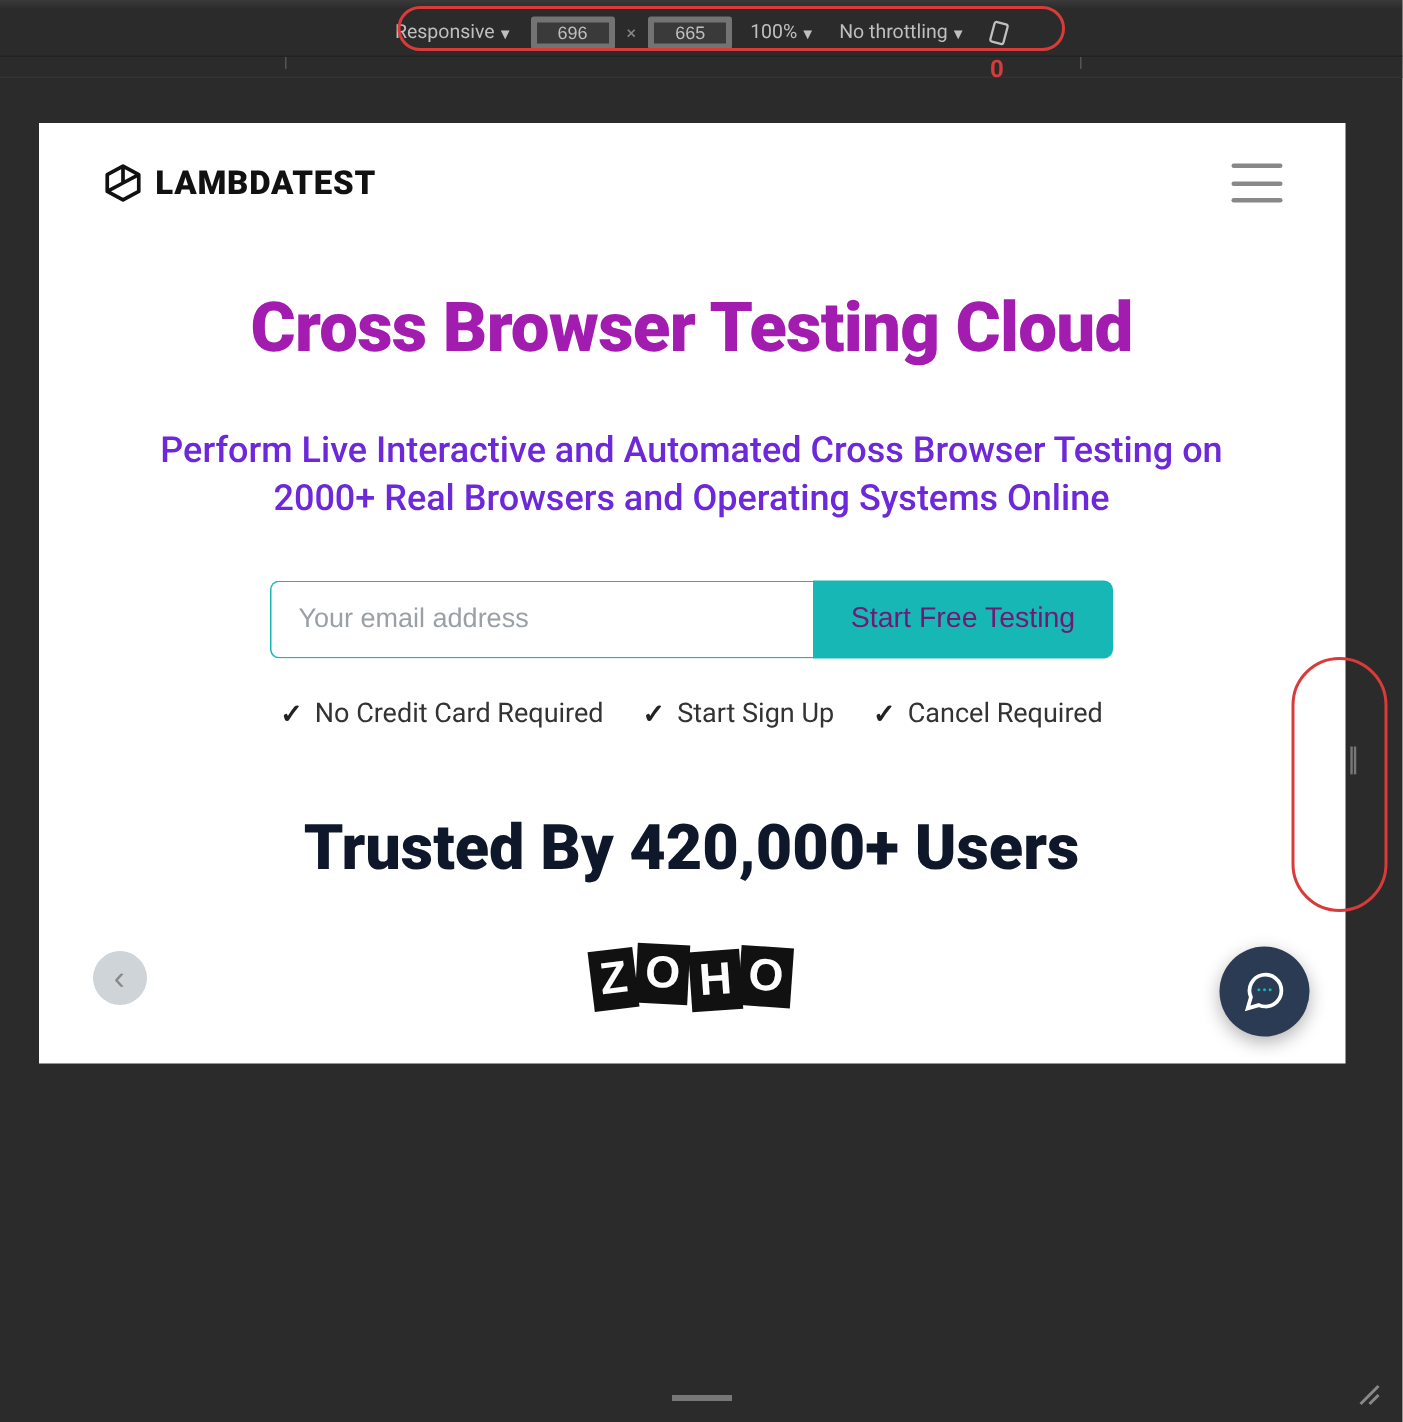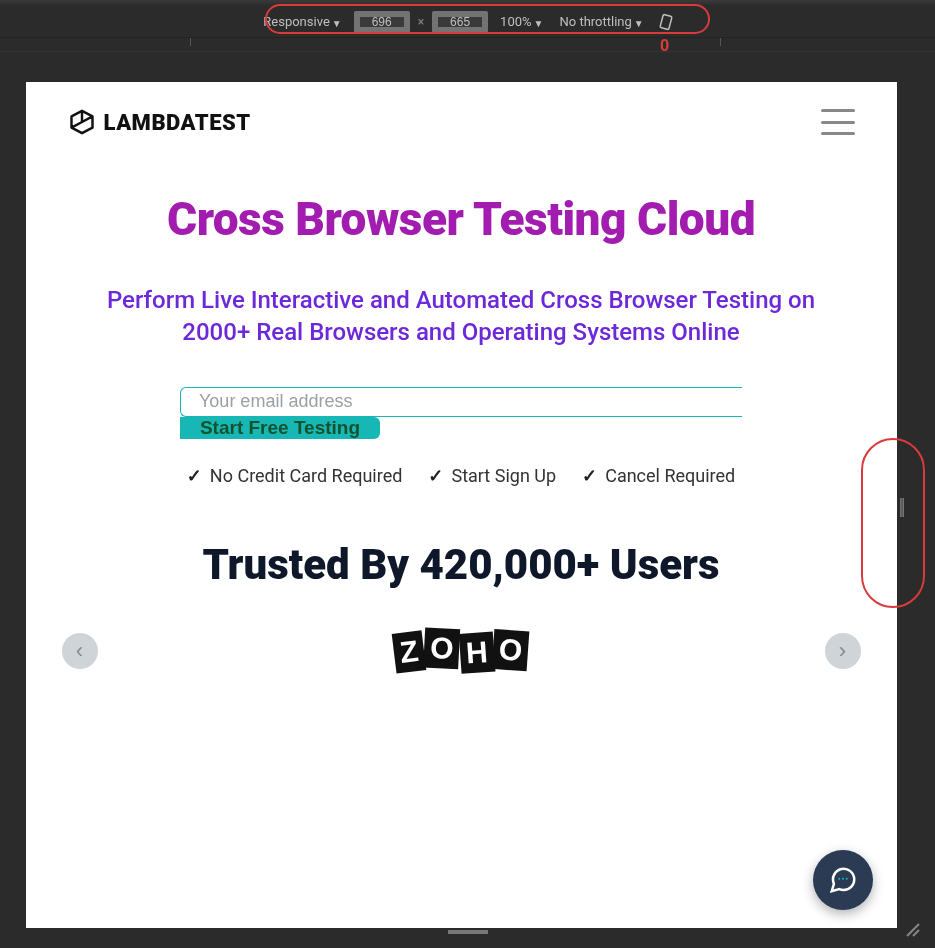--- a/index.html
+++ b/index.html
@@ -1,45 +1,45 @@
 <!DOCTYPE html>
 <html><head>
 <meta charset="utf-8">
 <style>
 *{margin:0;padding:0;box-sizing:border-box;}
 body{background:#2b2b2b;font-family:-apple-system,BlinkMacSystemFont,"Segoe UI",Roboto,Arial,sans-serif;width:935px;height:948px;overflow:hidden;position:relative;}
 .devtools-top{height:6px;background:linear-gradient(to bottom,#3a3a3a 0%,#2b2b2b 100%);}
 .devtools-bar{height:32px;background:#2b2b2b;display:flex;align-items:center;justify-content:center;gap:8px;color:#bfbfbf;font-size:13px;border-bottom:1px solid #222;}
 .dt-drop{display:flex;align-items:flex-end;gap:2px;padding:2px 4px;cursor:pointer;}
 .dt-drop .tri{font-size:10px;color:#bfbfbf;}
-.dt-input{width:56px;height:22px;background:#3a3a3a;border:6px solid #737373;color:#bfbfbf;text-align:center;font-size:12px;border-radius:2px;}
+.dt-input{width:56px;height:22px;background:#3a3a3a;border:4px solid #737373;color:#bfbfbf;text-align:center;font-size:12px;border-radius:2px;}
 .dt-x{color:#888;font-size:12px;}
 .dt-rotate{width:20px;height:20px;display:flex;align-items:center;justify-content:center;cursor:pointer;}
 .dt-rotate svg{stroke:#bfbfbf;}
 .ruler{height:14px;background:#2b2b2b;border-bottom:1px solid #333;position:relative;}
 .ruler-tick{position:absolute;top:0;width:1px;height:8px;background:#555;}
 .annot-ellipse-top{position:absolute;top:4px;left:265px;width:445px;height:30px;border:2px solid #d93b3b;border-radius:16px;pointer-events:none;z-index:50;}
 .annot-label{position:absolute;top:36px;left:660px;color:#d93b3b;font-weight:bold;font-size:16px;z-index:50;}
 .annot-ellipse-side{position:absolute;top:438px;right:10px;width:64px;height:170px;border:2px solid #d93b3b;border-radius:40px;pointer-events:none;z-index:50;}
 .viewport-wrap{padding:30px 25px 0 12px;display:flex;justify-content:center;}
-.viewport{width:871px;height:846px;background:#fff;position:relative;overflow:hidden;}
+.viewport{width:871px;height:627px;background:#fff;position:relative;overflow:hidden;}
 .site-header{display:flex;align-items:center;justify-content:space-between;padding:26px 42px 10px 42px;}
 .logo{display:flex;align-items:center;gap:8px;}
 .logo-icon{width:28px;height:28px;}
 .logo-text{font-weight:900;font-size:22px;letter-spacing:0.5px;color:#111;}
 .hamburger{width:34px;height:26px;display:flex;flex-direction:column;justify-content:space-between;cursor:pointer;}
 .hamburger span{height:3px;background:#888;border-radius:2px;}
 .hero{text-align:center;padding:46px 30px 0 30px;}
 .hero h1{font-size:46px;font-weight:900;color:#a21caf;letter-spacing:-0.5px;}
 .subtitle{font-size:24px;color:#6d28d9;margin-top:38px;line-height:1.35;font-weight:500;}
 .cta-row{display:flex;justify-content:center;margin-top:38px;}
-.cta{display:flex;width:562px;height:52px;flex-direction:column;}
+.cta{display:flex;width:562px;height:52px;}
 .email-input{flex:1;border:1px solid #17b7b5;border-right:none;border-radius:6px 0 0 6px;padding:0 18px;font-size:18px;color:#555;outline:none;}
 .email-input::placeholder{color:#9aa0a5;}
-.cta-btn{width:200px;background:#17b7b5;color:#14532d;border:none;font-size:19px;font-weight:700;border-radius:0 6px 6px 0;cursor:pointer;}
+.cta-btn{width:200px;background:#17b7b5;color:#701a75;border:none;font-size:19px;font-weight:400;border-radius:0 6px 6px 0;cursor:pointer;}
 .features{display:flex;justify-content:center;gap:26px;margin-top:26px;flex-wrap:wrap;font-size:18px;color:#333;}
 .feat{display:flex;align-items:center;gap:8px;}
 .check{font-weight:bold;color:#222;}
 .trusted{text-align:center;margin-top:54px;}
 .trusted h2{font-size:42px;font-weight:900;color:#0f172a;}
 .carousel{display:flex;align-items:center;justify-content:center;gap:170px;margin-top:42px;position:relative;}
 .car-nav{width:36px;height:36px;border-radius:50%;background:#cfd4d8;color:#888;display:flex;align-items:center;justify-content:center;font-size:22px;cursor:pointer;border:none;position:absolute;}
 .car-prev{left:36px;}
 .car-next{right:36px;}
 .zoho{display:flex;gap:0;transform:rotate(-1deg);}

